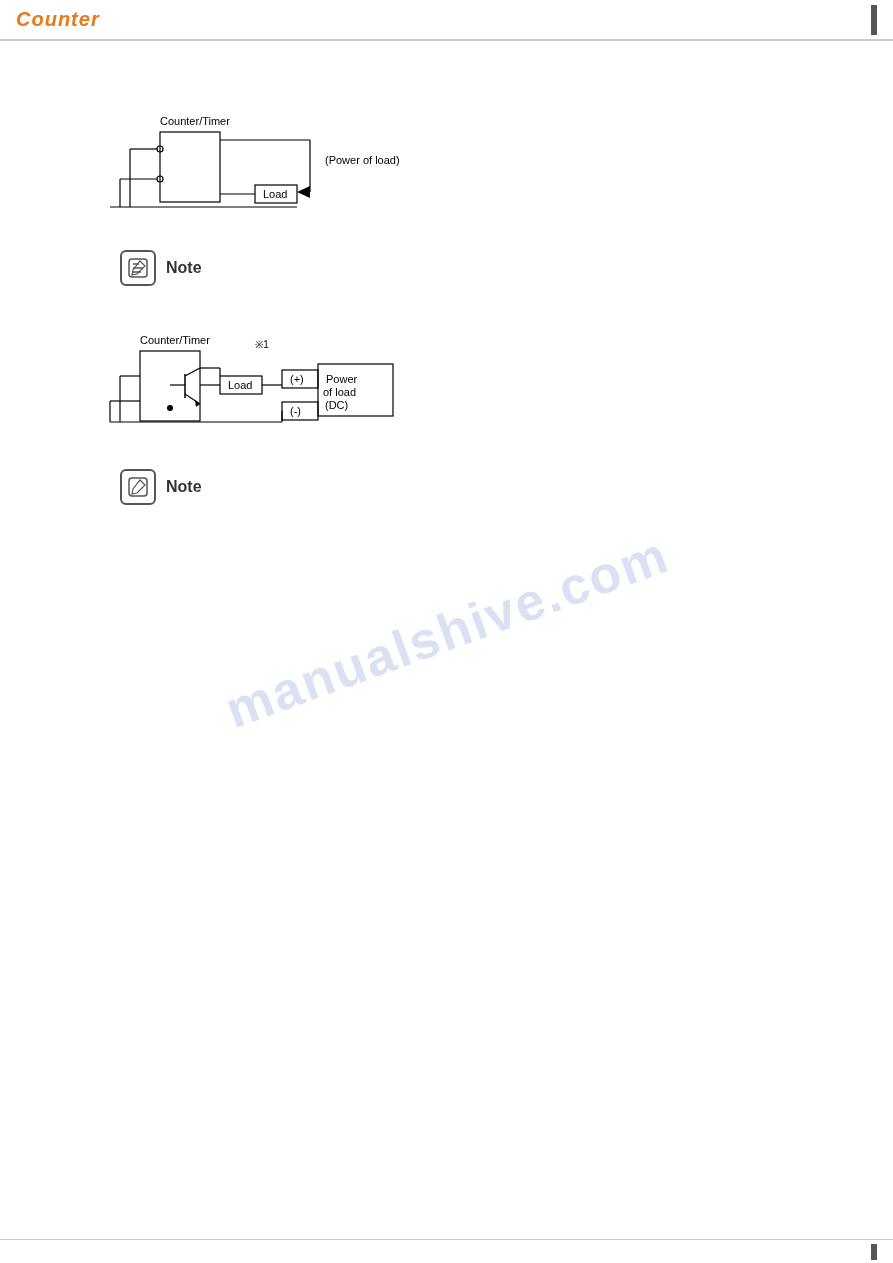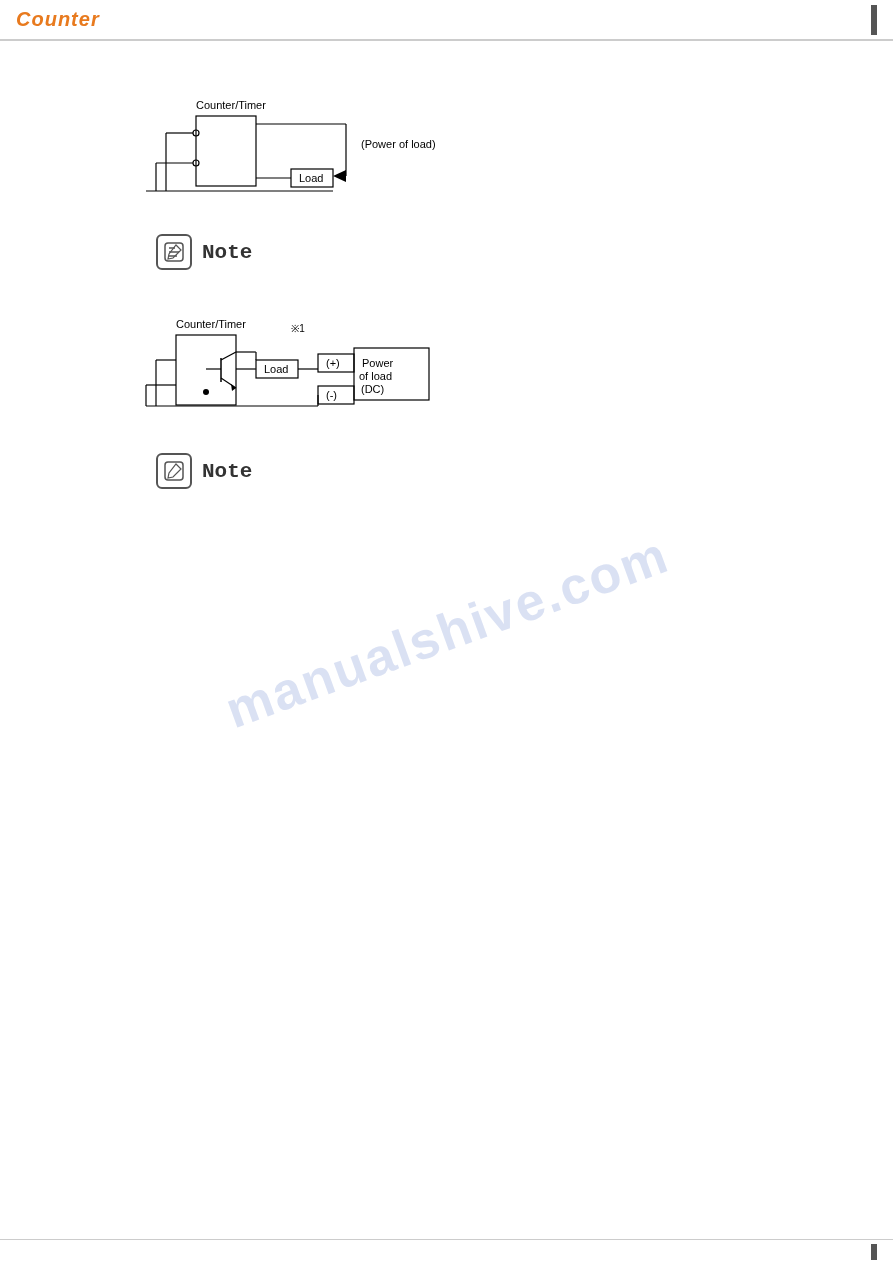--- a/index.html
+++ b/index.html
@@ -52,23 +52,22 @@
       padding-right: 16px;
     }
     .footer-bar {
       width: 6px;
       height: 16px;
       background: #555;
     }
 
     
     .content {
-      padding: 20px 60px;
-      position: relative;
-      margin-left: 36px;
+      padding: 36px 60px;
+      position: relative;
     }
 
     
     .diagram-section {
       margin-top: 30px;
       position: relative;
     }
 
     
     svg {
@@ -88,24 +87,23 @@
       border: 2px solid #555;
       border-radius: 6px;
       display: flex;
       align-items: center;
       justify-content: center;
       margin-right: 10px;
       font-size: 18px;
       background: #fff;
     }
     .note-label {
-      font-size: 21px;
+      font-size: 16px;
       font-weight: bold;
       color: #333;
-      font-family: Liberation Mono, monospace;
     }
 
     
     .watermark {
       position: absolute;
       top: 50%;
       left: 50%;
       transform: translate(-50%, -50%) rotate(-20deg);
       font-size: 52px;
       color: rgba(150, 170, 220, 0.35);

